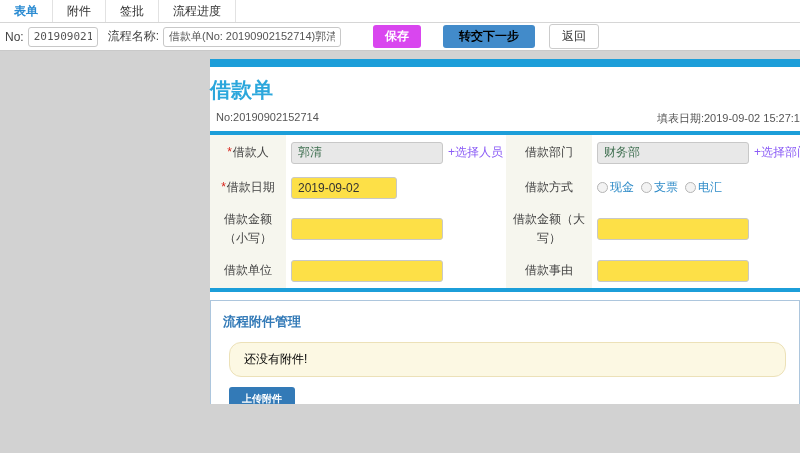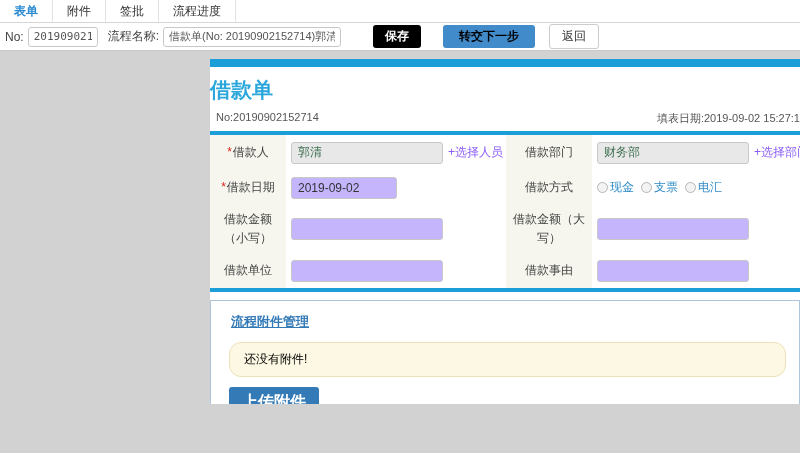--- a/index.html
+++ b/index.html
@@ -15,21 +15,21 @@
 
   
   .toolbar { display:flex; align-items:center; height:28px; background:#fff;
              border-bottom:1px solid #c9c9c9; padding:0 5px; font-size:12px; color:#444; }
   .toolbar label { margin-right:4px; white-space:nowrap; }
   .tb-input { height:20px; border:1px solid #c8c8c8; border-radius:3px; padding:0 5px;
               font-size:11px; color:#555; font-family:"DejaVu Sans Mono","Liberation Mono",monospace; }
   #no-input { width:70px; margin-right:10px; }
   #process-input { width:178px; font-family:"Liberation Sans","DejaVu Sans",sans-serif; }
   .btn { border:none; border-radius:3px; font-size:12px; padding:3px 12px; cursor:pointer; white-space:nowrap; }
-  .btn-save { background:#000000; color:#fff; font-weight:bold; margin-left:32px; }
+  .btn-save { background:#d946ef; color:#fff; font-weight:bold; margin-left:32px; }
   .btn-next { background:#428bca; color:#000000; font-weight:bold; margin-left:22px; padding:3px 16px; }
   .btn-back { background:#fff; color:#333; border:1px solid #ccc; margin-left:14px; }
 
   
   .content { padding:8px 0 0 210px; height:401px; }
   .panel { background:#fff; min-height:400px; position:relative; }
   .bluebar { background:#1c9ed9; }
   .bluebar.big { height:8px; }
   .bluebar.thin { height:4px; }
   .form-title { text-align:left; color:#2ba7dc; font-size:21px; font-weight:bold; padding:9px 0 7px; }
@@ -37,36 +37,36 @@
               padding:0 0 5px 6px; white-space:nowrap; }
 
   
   .fields { display:grid; grid-template-columns:76px 220px 86px 1fr; font-size:12px; }
   .lbl { background:#f6f6ee; display:flex; align-items:center; justify-content:center;
          text-align:center; color:#444; padding:3px 4px; line-height:1.6; }
   .fld { display:flex; align-items:center; padding-left:5px; }
   .r1 { min-height:35px; } .r2 { min-height:35px; } .r3 { min-height:48px; } .r4 { min-height:35px; }
   .req { color:#d9241c; margin-right:1px; }
   .inp { height:22px; border:1px solid #c8c8c8; border-radius:3px; padding:0 6px; font-size:12px;
-         color:#333; width:152px; background:#c4b5fd; }
+         color:#333; width:152px; background:#fde047; }
   .inp.ro { background:#e8e8e8; color:#3d6e4f; }
   .inp.date { width:106px; }
   .flink { color:#8b5cf6; font-size:12px; margin-left:5px; text-decoration:none; white-space:nowrap; }
   .radio-group { display:flex; align-items:center; }
   .radio { width:11px; height:11px; border:1px solid #b5b5b5; border-radius:50%;
            background:#f3f3f3; display:inline-block; margin-right:2px; }
   .radio-label { color:#2e8bc8; margin-right:7px; }
 
   
   .attach-box { margin-top:8px; border:1px solid #adc6dd; padding:8px 0 12px; }
-  .sec-title-blue { color:#337ab7; font-weight:bold; font-size:13px; padding-left:20px; margin:4px 0 11px;text-decoration:underline; }
+  .sec-title-blue { color:#337ab7; font-weight:bold; font-size:13px; padding-left:12px; margin:4px 0 11px; }
   .alert { margin:0 13px 10px 18px; background:#fcf8e3; border:1px solid #ece1b8;
            padding:8px 14px; font-size:12px; color:#000000; border-radius:12px; }
   .btn-upload { background:#337ab7; color:#fff; font-weight:bold; border:none; border-radius:3px;
-                font-size:16px; padding:5px 13px; margin-left:18px; cursor:pointer; }
+                font-size:10px; padding:5px 13px; margin-left:18px; cursor:pointer; }
 
   
   .sign-box { margin-top:7px; border:1px solid #c08f85; padding:10px 0 0; min-height:90px; }
   .sec-title-red { color:#c9433b; font-weight:bold; font-size:13px; padding-left:20px; margin:4px 0 13px; }
 </style>
 </head>
 <body>
 
 <div class="screen">
 

